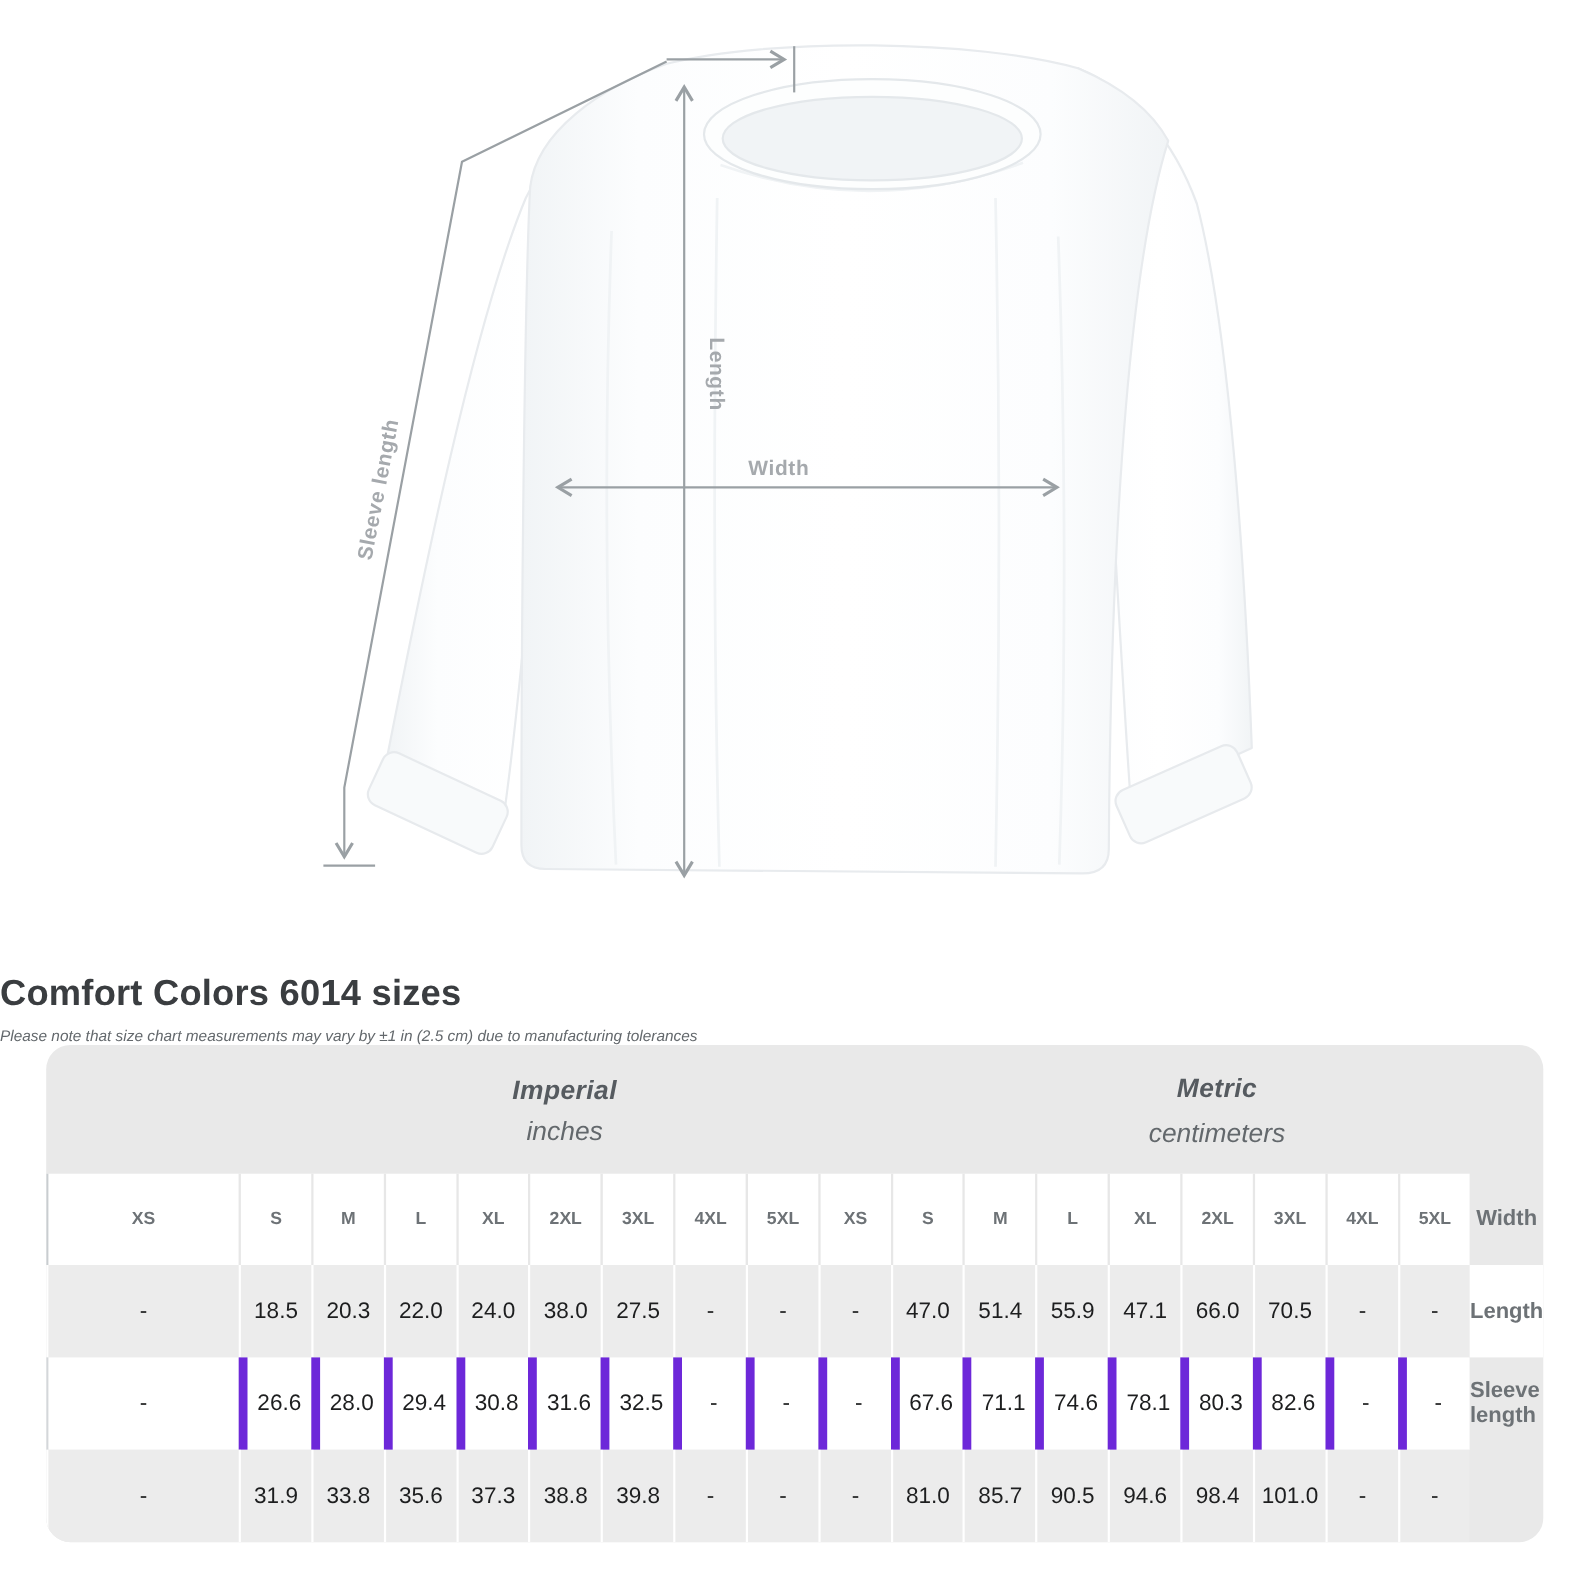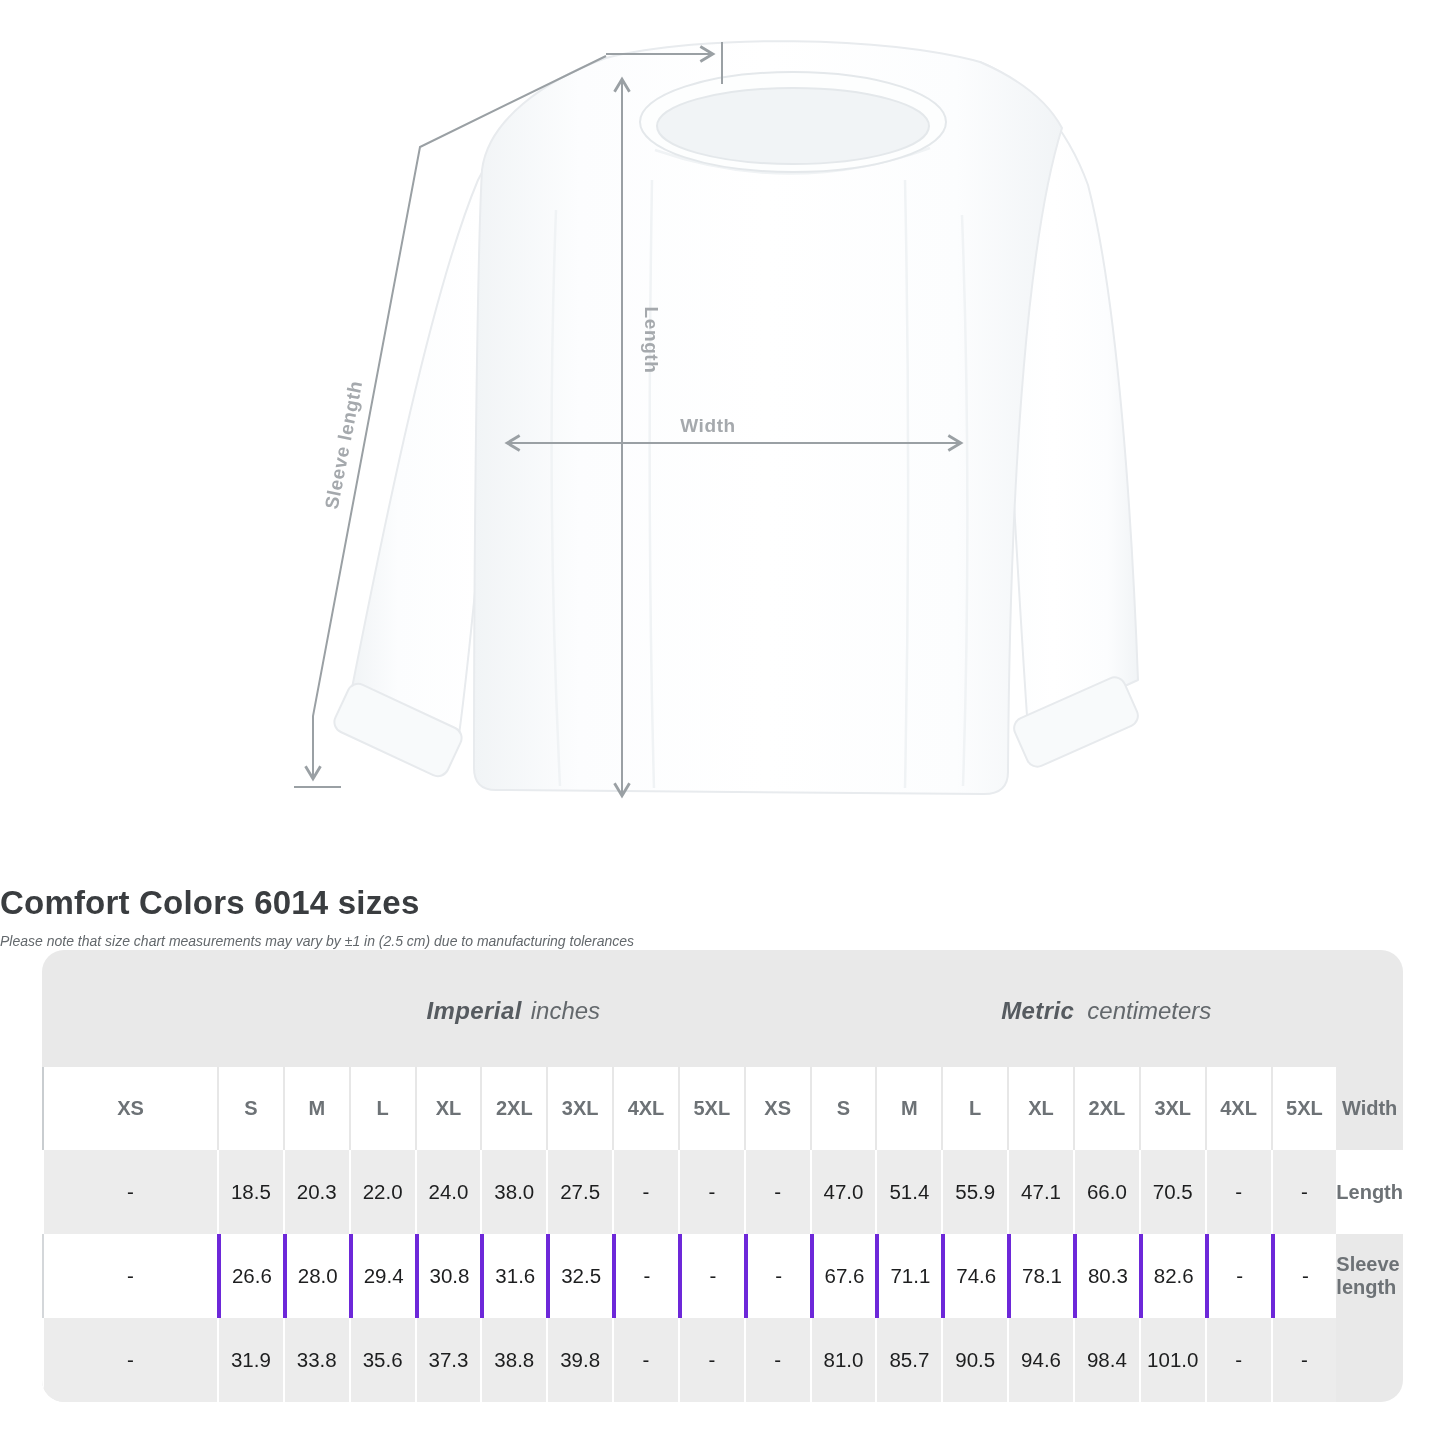--- a/index.html
+++ b/index.html
@@ -19,35 +19,35 @@
   .subtitle{margin-top:11px;font-size:14px;font-style:italic;color:#63686c;}
   
   .size-table{
     position:absolute;left:42px;top:950px;width:1361px;height:452px;
     background:#e9e9e9;border-radius:22px;overflow:hidden;
     display:grid;
     grid-template-columns:175px repeat(18, 1fr);
     grid-template-rows:117px 83px 84px 84px 84px;
   }
   .band-spacer{grid-row:1;grid-column:1;}
-  .band{grid-row:1;display:flex;flex-direction:row;align-items:center;justify-content:center;gap:9px;padding-top:4px;}
+  .band{grid-row:1;display:flex;flex-direction:column;align-items:center;justify-content:center;gap:9px;padding-top:4px;}
   .band.imperial{grid-column:2 / span 9;}
   .band.metric{grid-column:11 / span 9;gap:13px;}
   .band .uname{font-size:24px;font-weight:bold;font-style:italic;color:#565b60;letter-spacing:.4px;}
   .band .uunit{font-size:24px;font-style:italic;color:#63686c;}
   .cell{display:flex;align-items:center;justify-content:center;}
   .hcell{background:#ffffff;border-left:2px solid #e7e7e7;
-         font-size:20px;font-weight:bold;color:#6d7276;}
+         font-size:16px;font-weight:bold;color:#6d7276;}
   .hcell.lead{border-left:2px solid #c9cdd0;}
   .corner{font-size:20px;font-weight:bold;color:#6d7276;}
   .rlabel{font-size:20px;font-weight:bold;color:#6d7276;}
   .lab-white{background:#ffffff;}
   .gcell{background:#ececec;border-left:2px solid #ffffff;
          font-size:20.5px;color:#1d1e1f;}
-  .wcell{background:#ffffff;border-left:4px solid #6d28d9;
+  .wcell{background:#ffffff;border-left:8px solid #6d28d9;
          font-size:20.5px;color:#1d1e1f;}
   .wcell.lead{border-left:2px solid #d4d7da;}
 </style>
 </head>
 <body>
 
 <div class="diagram-wrap">
   <svg width="1445" height="845" viewBox="0 0 1445 845">
     <defs>
       <linearGradient id="bodyGrad" x1="0" y1="0" x2="1" y2="0">

